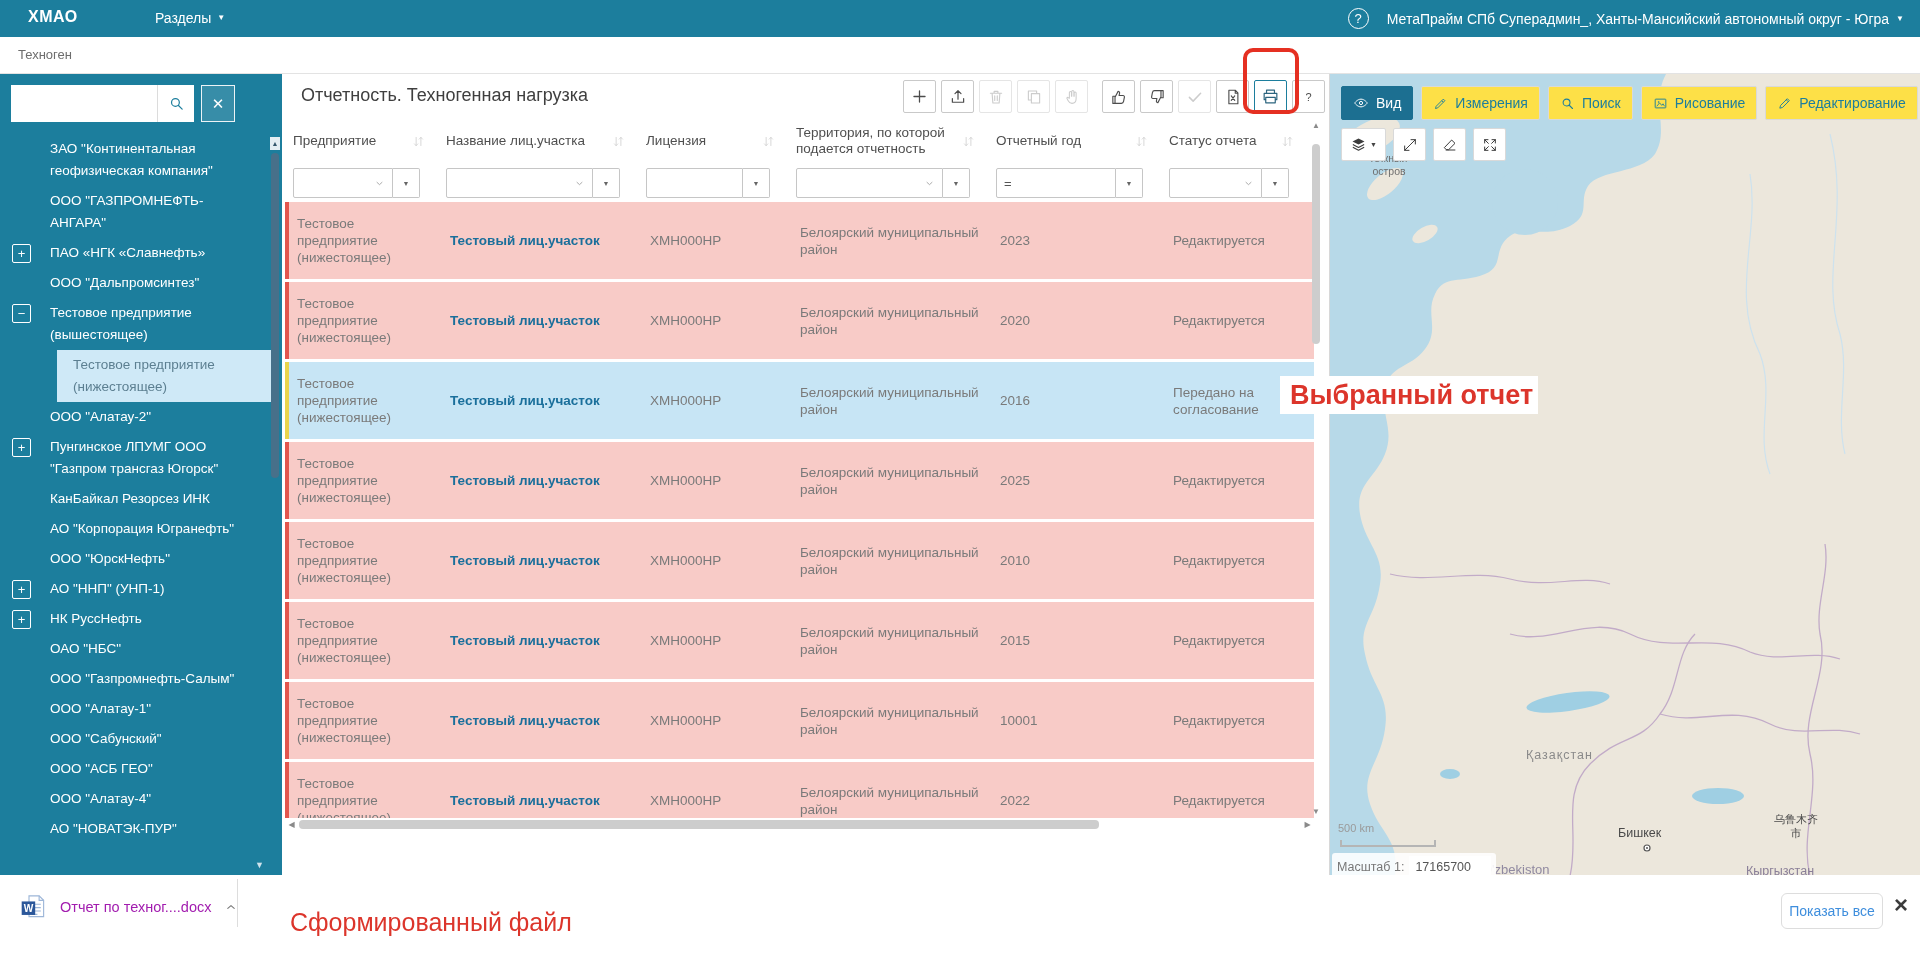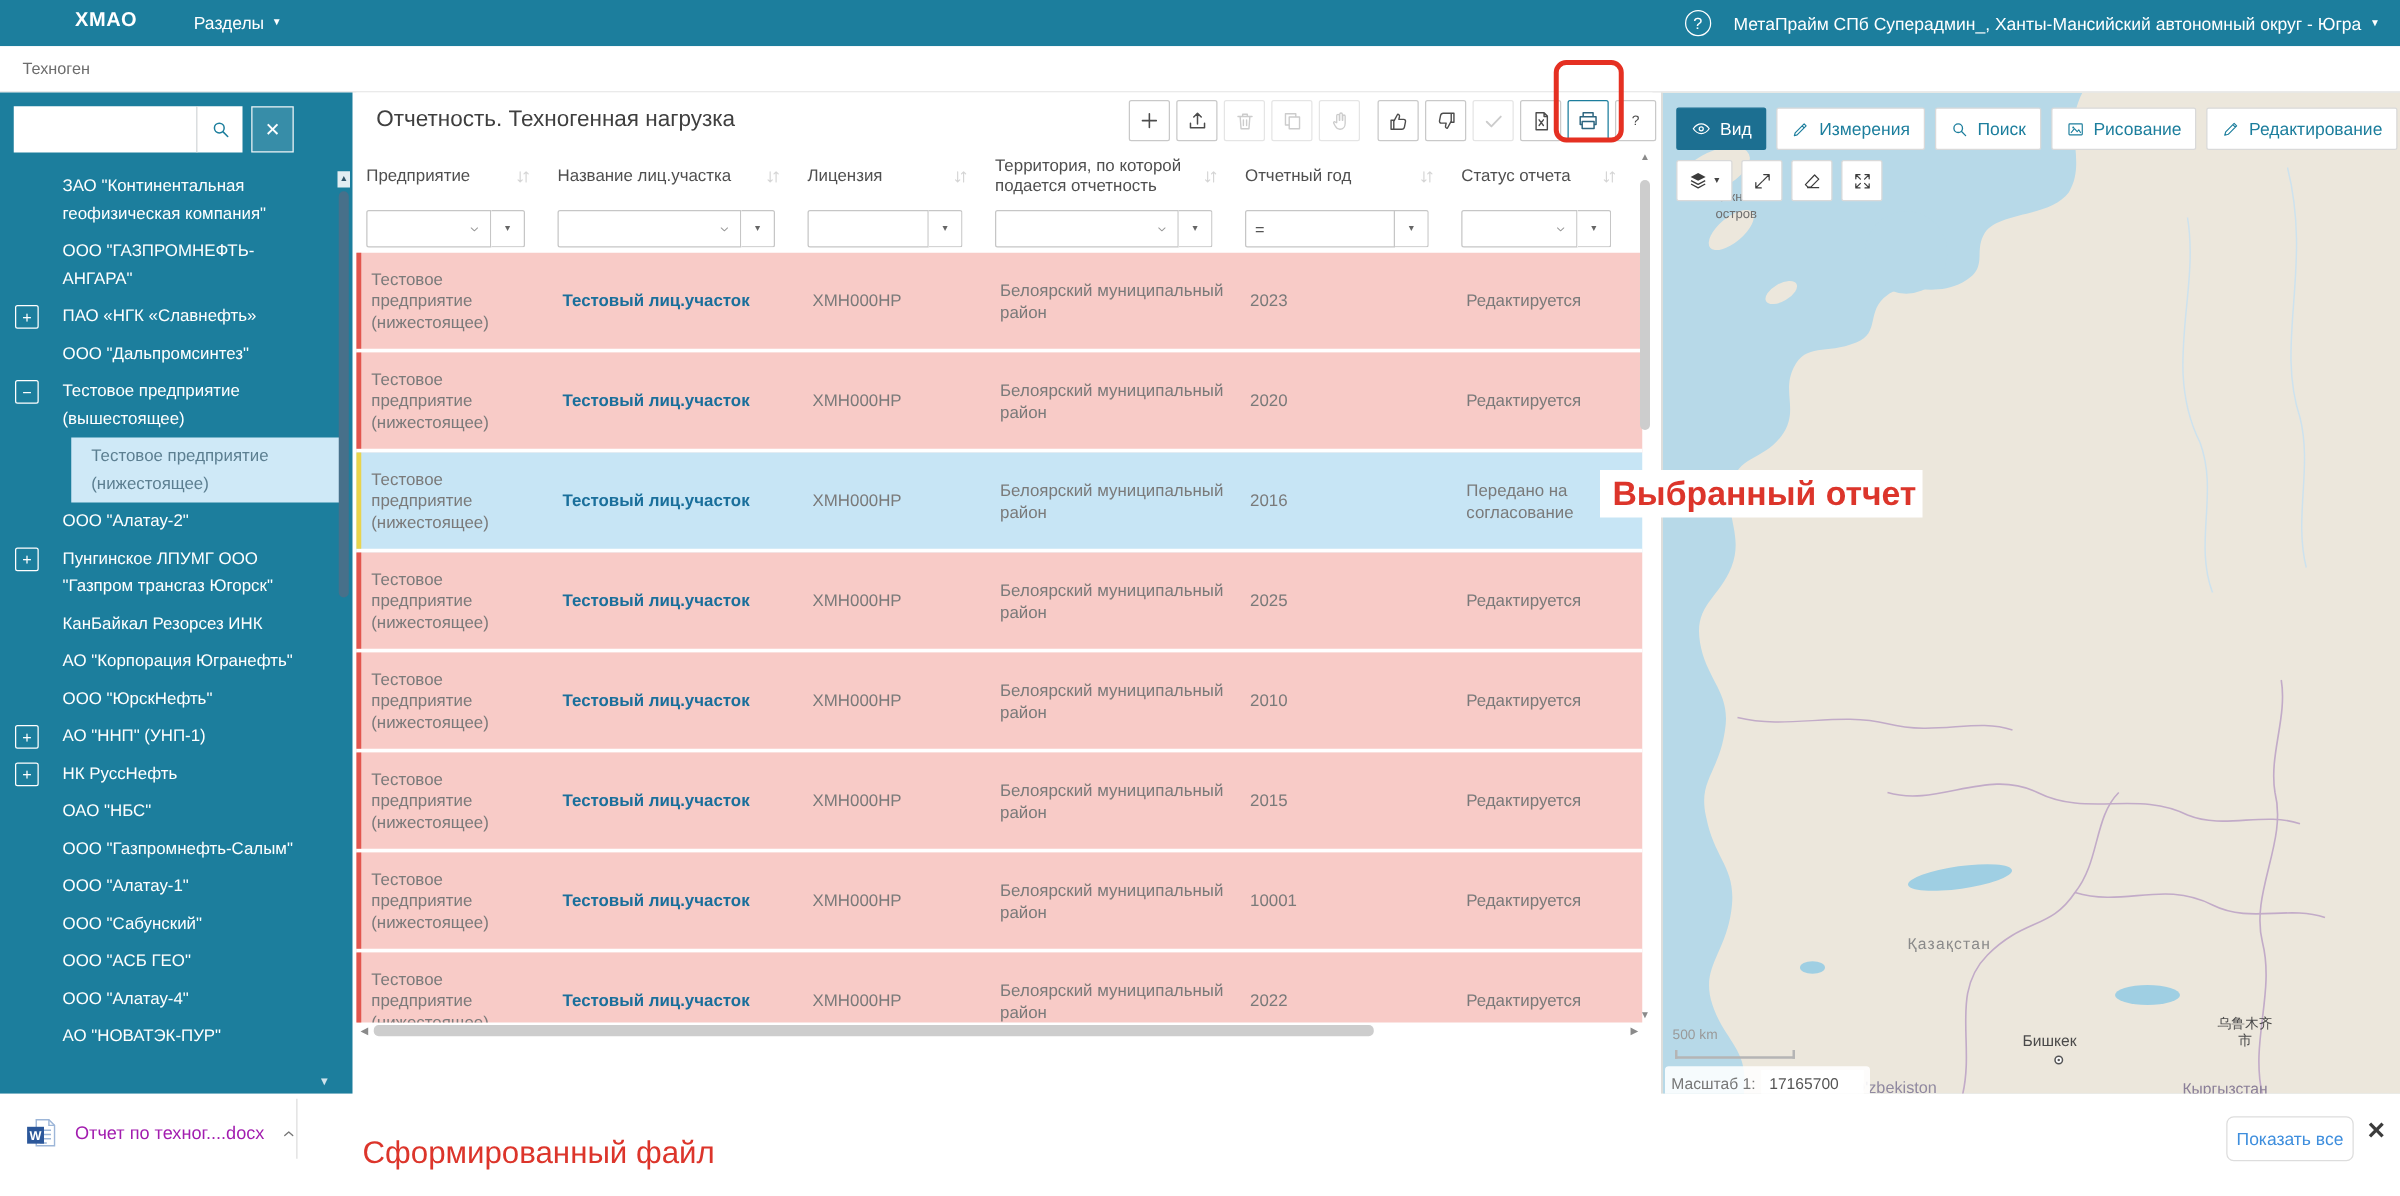--- a/index.html
+++ b/index.html
@@ -1,20 +1,20 @@
 <!DOCTYPE html>
 <html><head>
 <meta charset="utf-8">
 <style>
   html,body{margin:0;padding:0;width:1920px;height:957px;overflow:hidden;background:#fff;
     font-family:"Liberation Sans",sans-serif;-webkit-font-smoothing:antialiased;}
   svg.ic{display:block;}
   
   .topbar{position:absolute;left:0;top:0;width:1920px;height:37px;background:#1c7e9d;color:#fff;}
-  .brand{position:absolute;left:28px;top:8px;font-size:16px;font-weight:bold;letter-spacing:.5px;margin-left:32px;}
+  .brand{position:absolute;left:28px;top:8px;font-size:16px;font-weight:bold;letter-spacing:.5px;}
   .menu{position:absolute;left:155px;top:10px;font-size:14px;display:flex;align-items:center;gap:6px;cursor:pointer;}
   .caret{font-size:8px;line-height:1;}
   .topright{position:absolute;right:16px;top:0;height:37px;display:flex;align-items:center;gap:18px;}
   .qicon{width:21px;height:21px;border:1.5px solid #fff;border-radius:50%;display:flex;align-items:center;justify-content:center;font-size:13px;box-sizing:border-box;}
   .usermenu{display:flex;align-items:center;gap:7px;font-size:14px;}
   
   .crumbbar{position:absolute;left:0;top:37px;width:1920px;height:37px;background:#fff;border-bottom:1px solid #e3e3e3;box-sizing:border-box;}
   .crumb{position:absolute;left:18px;top:10px;font-size:13px;color:#6d6d6d;}
   
   .sidebar{position:absolute;left:0;top:74px;width:282px;height:801px;background:#1c7e9d;color:#fff;overflow:hidden;}
@@ -65,21 +65,21 @@
   .hthumb{position:absolute;left:14px;top:2px;width:800px;height:9px;background:#cdcdcd;border-radius:4px;cursor:pointer;}
   
   .pager{position:absolute;left:0;top:757px;width:1037px;height:44px;border-top:1px solid #ececec;display:flex;align-items:center;justify-content:center;gap:16px;font-size:13.5px;color:#565656;box-sizing:border-box;padding-left:130px;margin-top:48px;}
   .perpage{width:44px;height:31px;border:1px solid #b9b9b9;border-radius:2px;text-align:center;font-size:13.5px;color:#333;font-family:inherit;box-sizing:border-box;}
   .pbtn{width:34px;height:31px;background:#fff;border:1px solid #d0d0d0;border-radius:2px;color:#2a7ca0;font-size:15px;display:flex;align-items:center;justify-content:center;cursor:pointer;box-sizing:border-box;}
   .pbtn.page{border-color:#1f7b9e;color:#2a6b8a;font-size:13.5px;}
   
   .mappanel{position:absolute;left:1329px;top:74px;width:591px;height:801px;background:#ece7dc;border-left:1px solid #d8d8d8;overflow:hidden;box-sizing:border-box;}
   .mapsvg{position:absolute;left:0;top:0;}
   .maptabs{position:absolute;left:11px;top:12px;width:570px;display:flex;gap:8px;align-items:center;}
-  .mtab{height:34px;padding:0 11px;display:flex;align-items:center;gap:7px;background:#ffffff;border:1px solid #d9d9d9;border-radius:2px;color:#1c7e9d;font-size:14px;cursor:pointer;box-sizing:border-box;white-space:nowrap;}
+  .mtab{height:34px;padding:0 11px;display:flex;align-items:center;gap:7px;background:#fde047;border:1px solid #d9d9d9;border-radius:2px;color:#1c7e9d;font-size:14px;cursor:pointer;box-sizing:border-box;white-space:nowrap;}
   .mtab.active{background:#1c6f91;border-color:#1c6f91;color:#fff;}
   .maptools{position:absolute;left:11px;top:54px;display:flex;gap:7px;}
   .mtool{height:33px;width:33px;background:#fff;border:1px solid #d9d9d9;border-radius:2px;display:flex;align-items:center;justify-content:center;color:#3c3c3c;cursor:pointer;box-sizing:border-box;gap:3px;}
   .mtool.layers{width:45px;}
   .mtool .dd{font-size:7px;color:#444;}
   .mlabel{position:absolute;color:#6f6f6f;pointer-events:none;}
   .scalebar{position:absolute;left:8px;top:748px;font-size:11px;color:#9a9a9a;pointer-events:none;}
   .scaleline{position:absolute;left:10px;top:766px;width:96px;height:7px;border-bottom:2px solid #b5b5b5;border-left:2px solid #b5b5b5;border-right:2px solid #b5b5b5;box-sizing:border-box;pointer-events:none;}
   .scalebox{position:absolute;left:2px;top:779px;width:164px;height:27px;background:rgba(255,255,255,.88);border-radius:3px;display:flex;align-items:center;gap:5px;padding:0 5px;font-size:12.5px;color:#777;box-sizing:border-box;}
   .scaleinput{flex:1;height:21px;background:#fff;color:#555;font-size:12.5px;display:flex;align-items:center;padding:0 6px;}

